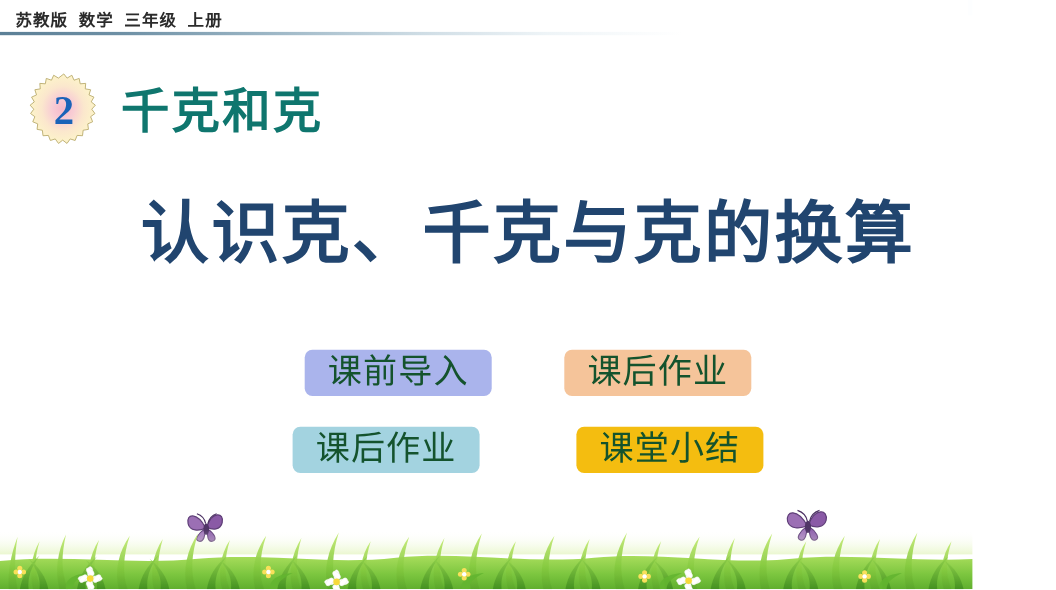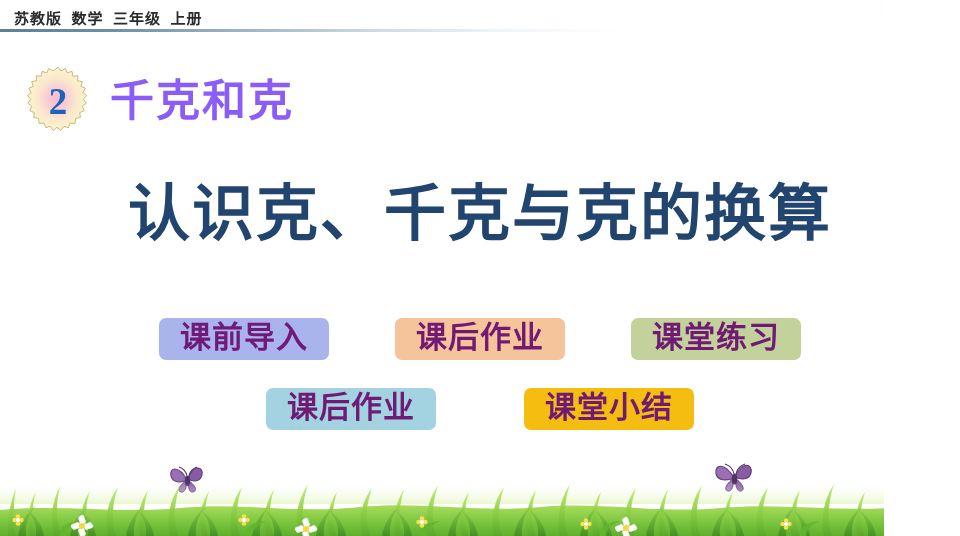--- a/index.html
+++ b/index.html
@@ -100,21 +100,21 @@
     color: #1a63b8;
     line-height: 1;
     padding-bottom: 2px;
     box-sizing: border-box;
   }
   #chapter-title {
     margin-left: 14px;
     font-family: "Liberation Serif", "DejaVu Serif", serif;
     font-size: 44px;
     font-weight: 700;
-    color: #8b5cf6;
+    color: #0f766e;
     letter-spacing: 2px;
     line-height: 1;
     white-space: pre;
   }
 
   
   #main-title {
     position: absolute;
     left: 0;
     top: 178px;
@@ -142,22 +142,22 @@
 
   .nav-btn {
     display: inline-flex;
     align-items: center;
     justify-content: center;
     min-width: 170px;
     height: 42px;
     border-radius: 7px;
     font-family: "Liberation Serif", "DejaVu Serif", serif;
     font-size: 31px;
-    font-weight: 700;
-    color: #701a75;
+    font-weight: 400;
+    color: #14532d;
     letter-spacing: 1px;
     line-height: 1;
     box-sizing: border-box;
     padding: 0 6px;
     white-space: pre;
     cursor: pointer;
     user-select: none;
   }
   .nav-btn .nav-label {
     position: relative;
@@ -220,23 +220,20 @@
   </div>
 
   <div id="main-title">认识克、千克与克的换算</div>
 
   <div class="nav-row" id="nav-row-1">
     <div class="nav-btn" style="background-color: rgb(170, 180, 236);">
       <span class="nav-label">课前导入</span>
     </div>
     <div class="nav-btn" style="background-color: rgb(245, 196, 154);">
       <span class="nav-label">课后作业</span>
-    </div>
-    <div class="nav-btn" style="background-color: rgb(194, 210, 154);">
-      <span class="nav-label">课堂练习</span>
     </div>
   </div>
 
   <div class="nav-row" id="nav-row-2">
     <div class="nav-btn" style="background-color: rgb(163, 211, 224);">
       <span class="nav-label">课后作业</span>
     </div>
     <div class="nav-btn" style="background-color: rgb(244, 189, 16);">
       <span class="nav-label">课堂小结</span>
     </div>

